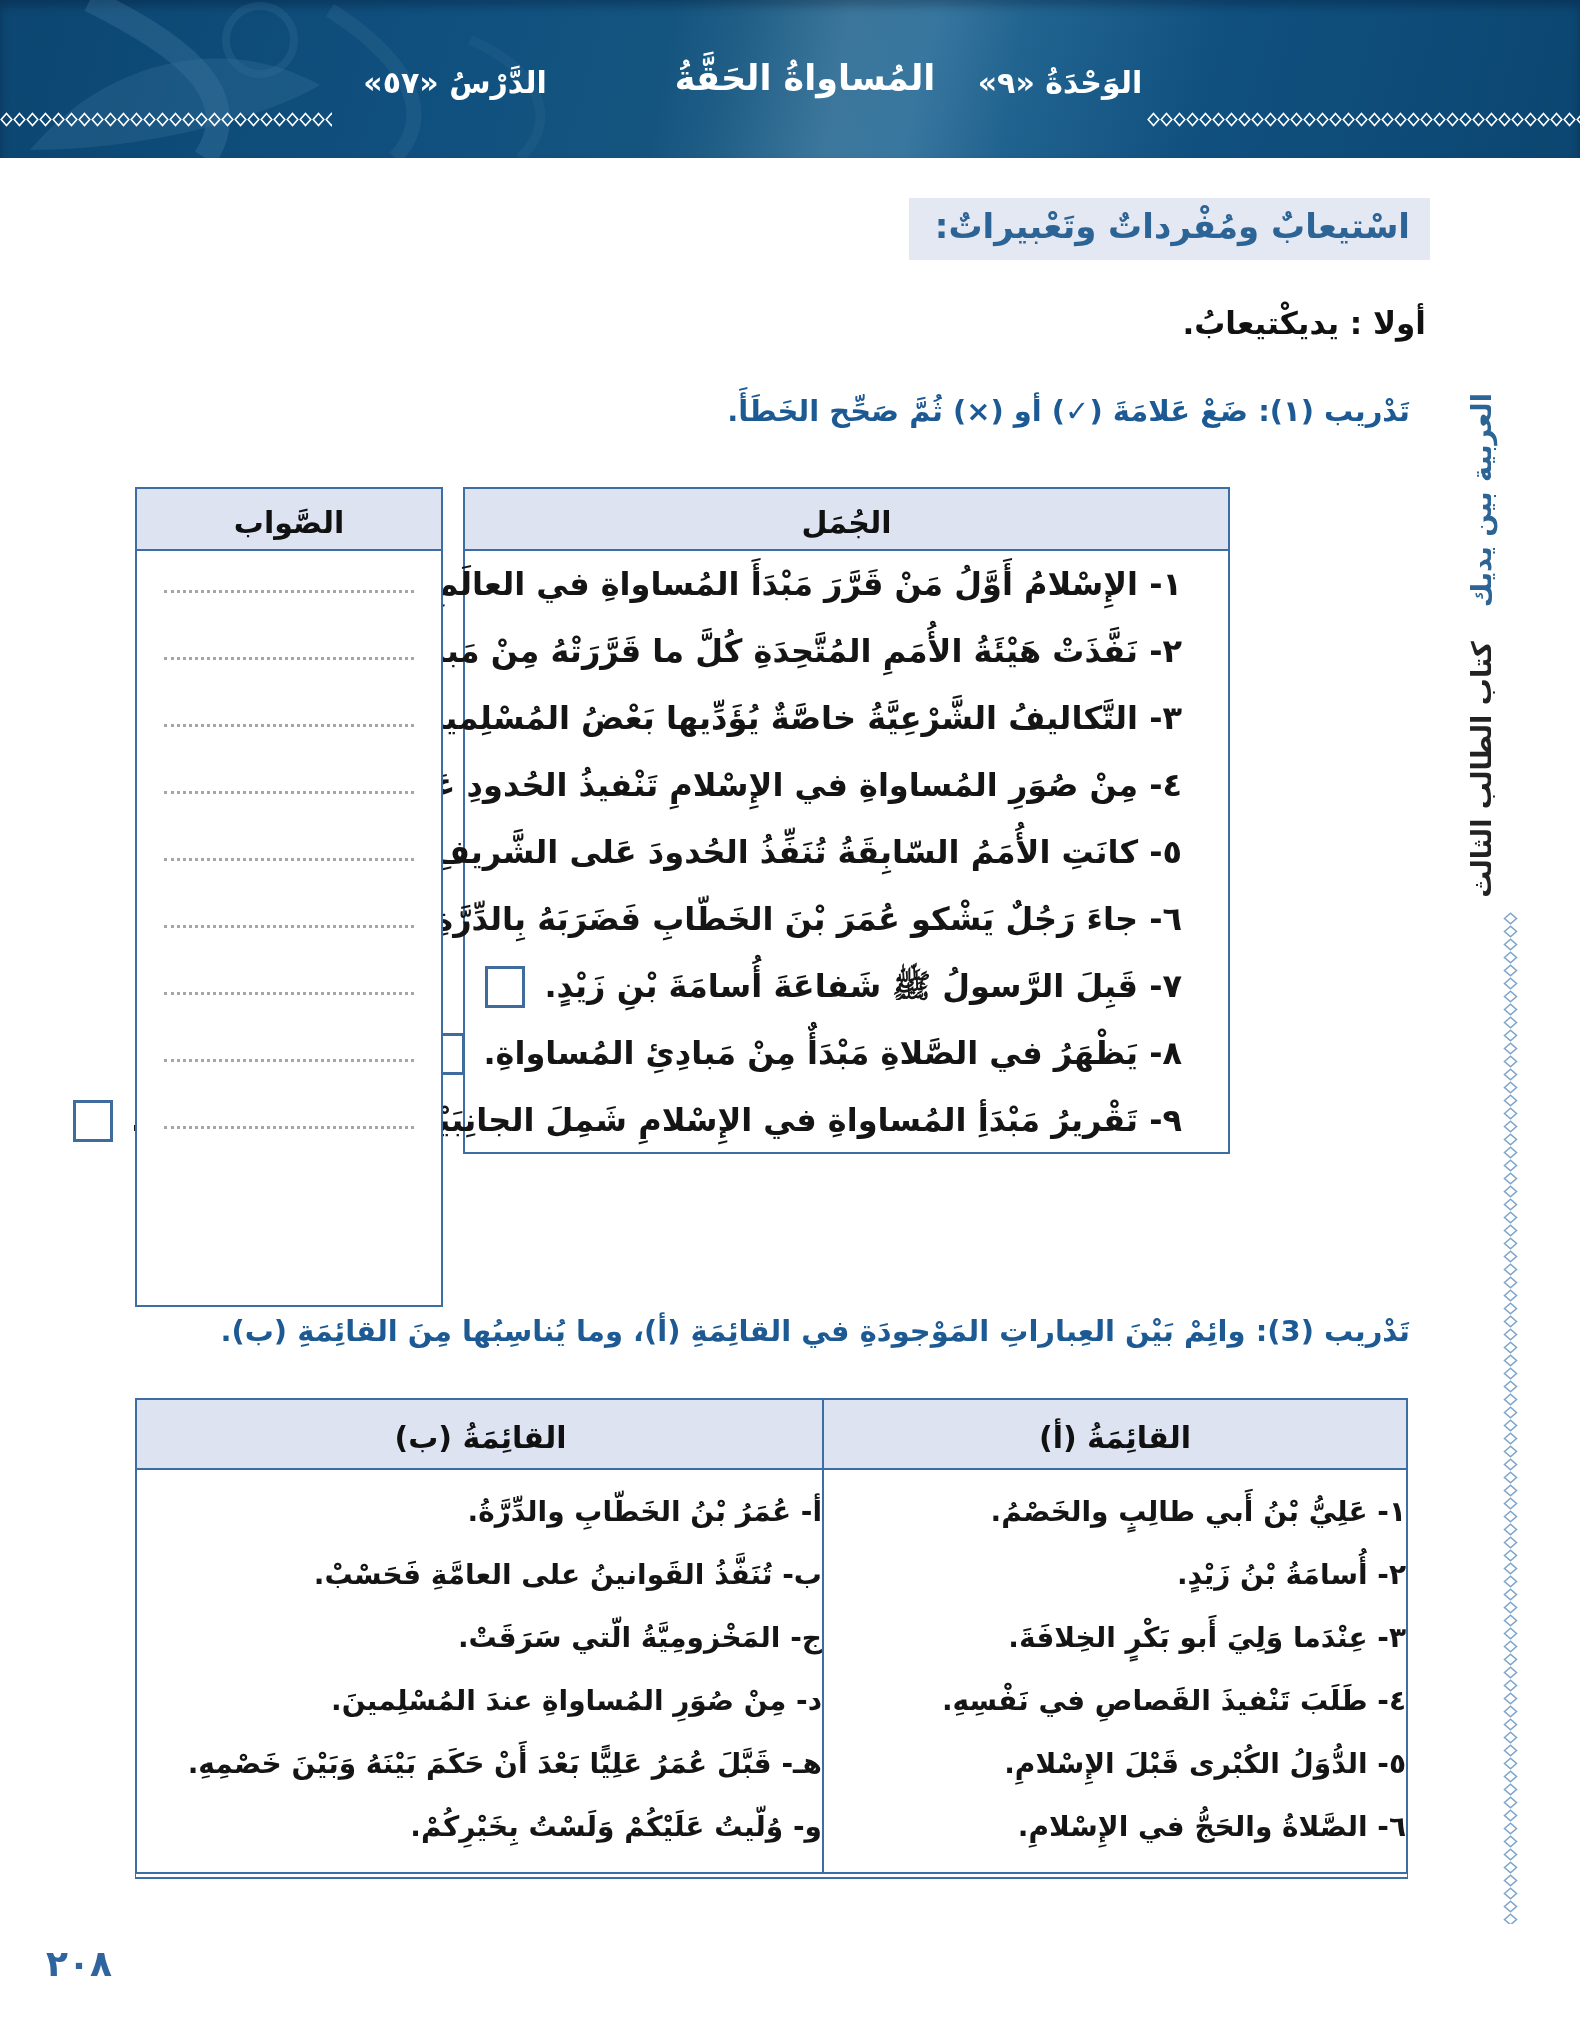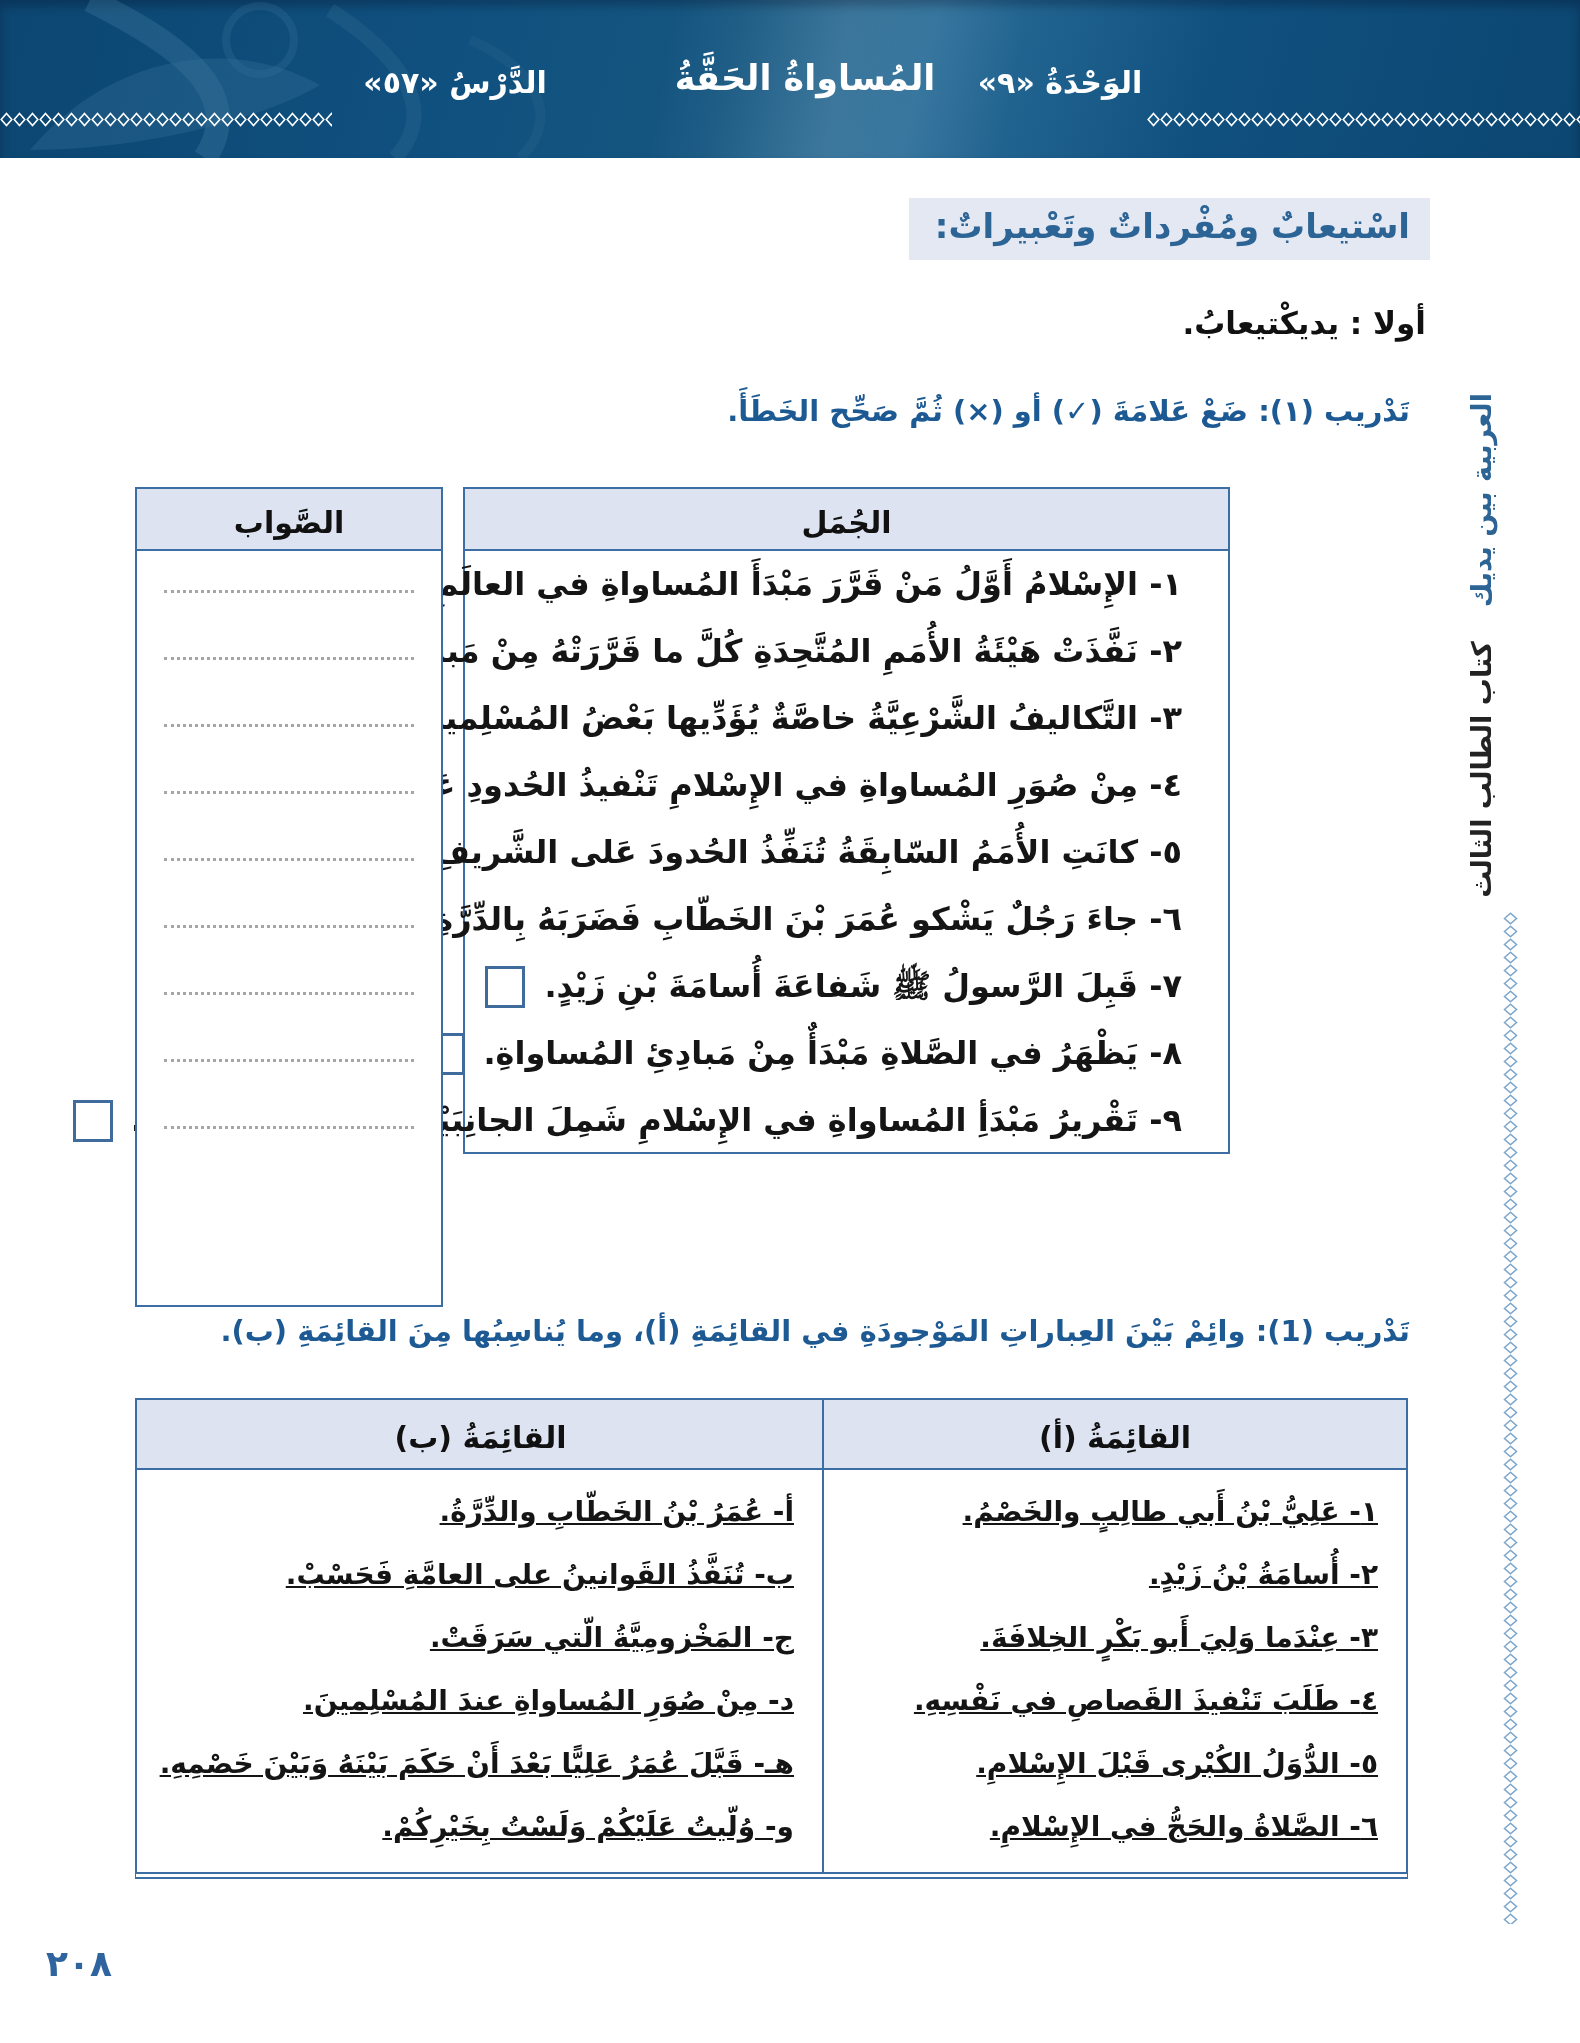--- a/index.html
+++ b/index.html
@@ -80,22 +80,22 @@
   .match-head{ display:flex; direction:rtl; border-bottom:2px solid #3c6da5; background:#dde3f1; }
   .match-head .hcell{
     height:68px; display:flex; align-items:center; justify-content:center;
     font-weight:bold; font-size:30px; color:#111111; padding-top:6px;
   }
   .match-body{ display:flex; direction:rtl; }
   .col-a{ width:584px; border-left:2px solid #3c6da5; }
   .col-b{ width:683px; }
   .match-line{
     height:63px; display:flex; align-items:center;
-    padding-right:28px; font-weight:bold; font-size:28px; color:#151515;
-    white-space:nowrap; line-height:1.4;text-decoration:underline;
+    font-weight:bold; font-size:28px; color:#151515;
+    white-space:nowrap; line-height:1.4;
   }
   .match-body .col-a, .match-body .col-b{ padding:10px 0 14px; }
 </style>
 </head>
 <body>
 
 <div class="page">
 
   <div class="header">
     <svg class="header-watermark" width="640" height="158" viewBox="0 0 640 158">
@@ -214,21 +214,21 @@
         </div>
       <div class="ans-row">
           <div class="ans-line"></div>
         </div>
       <div class="ans-row">
           <div class="ans-line"></div>
         </div>
     </div>
   </div>
 
-  <div class="exercise-line ex2">تَدْريب (1): وائِمْ بَيْنَ العِباراتِ المَوْجودَةِ في القائِمَةِ (أ)، وما يُناسِبُها مِنَ القائِمَةِ (ب).</div>
+  <div class="exercise-line ex2">تَدْريب (3): وائِمْ بَيْنَ العِباراتِ المَوْجودَةِ في القائِمَةِ (أ)، وما يُناسِبُها مِنَ القائِمَةِ (ب).</div>
 
   <div class="match-table">
     <div class="match-head">
       <div class="hcell col-a">القائِمَةُ (أ)</div>
       <div class="hcell col-b">القائِمَةُ (ب)</div>
     </div>
     <div class="match-body">
       <div class="col-a">
         <div class="match-line">١- عَلِيُّ بْنُ أَبي طالِبٍ والخَصْمُ.</div>
         <div class="match-line">٢- أُسامَةُ بْنُ زَيْدٍ.</div>

